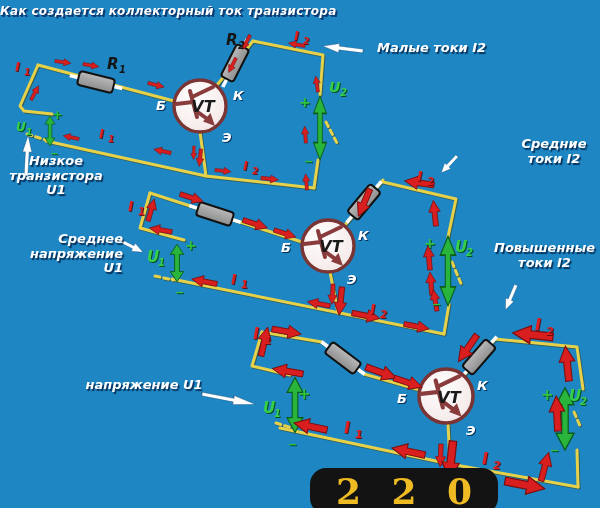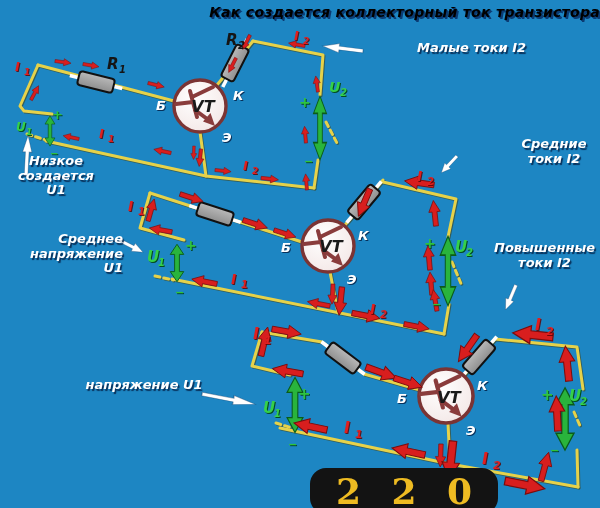--- a/index.html
+++ b/index.html
@@ -1,20 +1,20 @@
 <!DOCTYPE html>
 <html style="--bg: #1d86c3; --wire: #e6d24a; --current: #d81e1e; --voltage: #29b43c; --logo_bg: #131313; --logo_text: #eebb22;"><head>
 <meta charset="utf-8">
 <style>
   html,body{margin:0;padding:0;background:#222;}
   .stage{position:relative;width:600px;height:508px;overflow:hidden;
          background:var(--bg,#1d86c3);font-family:"DejaVu Sans","Liberation Sans",sans-serif;}
   .stage svg{position:absolute;left:0;top:0;}
-  .page-title{position:absolute;top:4px;left:0;width:100%;text-align:right;
-    color:#000000;font-weight:bold;font-style:italic;font-size:14px;letter-spacing:.3px;
+  .page-title{position:absolute;top:4px;left:0;width:100%;text-align:left;
+    color:#ffffff;font-weight:bold;font-style:italic;font-size:12px;letter-spacing:.3px;
     text-shadow:2px 2px 0 #0b3c74,1px 1px 0 #0b3c74;}
   .ann{position:absolute;color:#fff;font-weight:bold;font-style:italic;
     font-size:13px;line-height:14.5px;text-align:center;
     text-shadow:1.5px 1.5px 1px rgba(5,40,80,.9);}
   .wire{stroke:var(--wire,#e6d24a);stroke-width:3;fill:none;stroke-linecap:round;stroke-linejoin:round;}
   .wires{filter:drop-shadow(1px 1.5px 0px rgba(70,60,5,.55));}
   .dash{stroke-dasharray:5 4;}
   .carr{fill:var(--current,#d81e1e);stroke:#7c0c0c;stroke-width:.8;}
   .varr{fill:var(--voltage,#29b43c);stroke:#0b5c1a;stroke-width:1.2;}
   .warr{fill:#ffffff;stroke:rgba(10,45,90,.35);stroke-width:.8;}
@@ -269,29 +269,29 @@
     <text class="plus" x="432" y="308" font-size="11">−</text>
     <text class="plus" x="298" y="399" font-size="15">+</text>
     <text class="plus" x="288" y="448" font-size="11">−</text>
     <text class="plus" x="541" y="400" font-size="15">+</text>
     <text class="plus" x="550" y="454" font-size="11">−</text>
   </g>
 </svg>
 
 <div class="page-title">Как создается коллекторный ток транзистора</div>
 
-<div class="ann" style="left:377px;top:41px;margin-left:40px;">Малые токи I2</div>
+<div class="ann" style="left:377px;top:41px;">Малые токи I2</div>
 <div class="ann" style="left:464px;top:137px;margin-left:44px;">Средние токи I2</div>
 <div class="ann" style="left:492px;top:241px;width:105px;">
   <div>Повышенные</div>
   <div>токи I2</div>
 </div>
 <div class="ann" style="left:5px;top:154px;width:102px;text-align:center;">
   <div>Низкое</div>
-  <div>создается</div>
+  <div>транзистора</div>
   <div>U1</div>
 </div>
 <div class="ann" style="left:8px;top:232px;width:115px;text-align:right;">
   <div>Среднее</div>
   <div>напряжение U1</div>
 </div>
 <div class="ann" style="left:85px;top:378px;width:118px;">
   <div>напряжение U1</div>
 </div>
 

